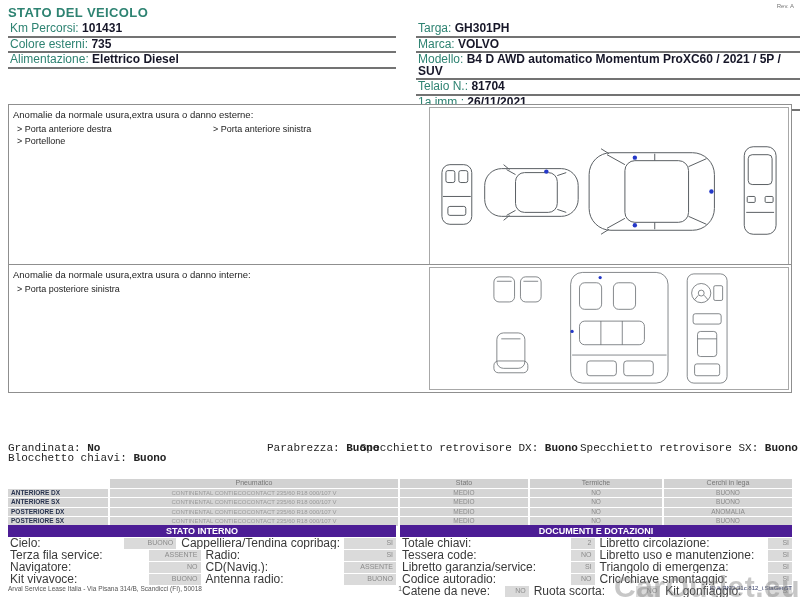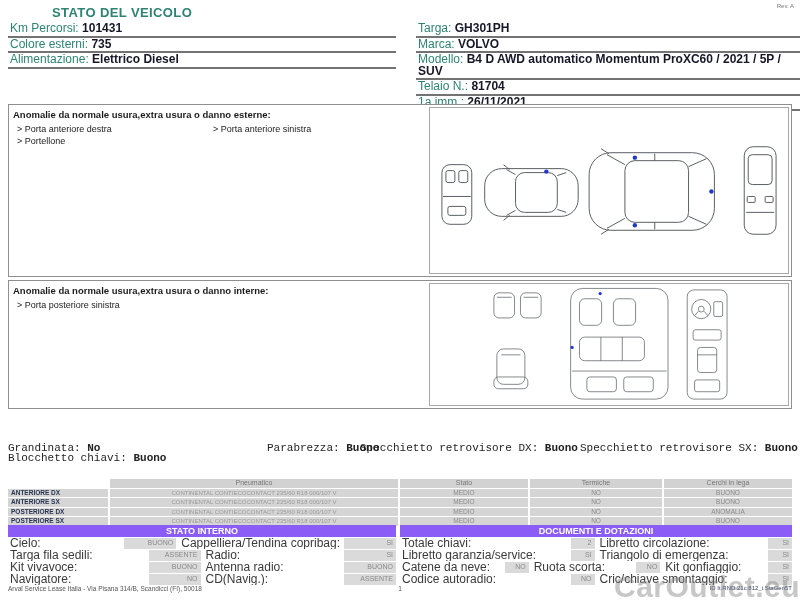--- a/index.html
+++ b/index.html
@@ -1,33 +1,33 @@
 <!DOCTYPE html>
 <html><head>
 <meta charset="utf-8">
 <style>
   * { margin:0; padding:0; box-sizing:border-box; }
   html,body { background:#e8e8e8; }
   body { font-family:"Liberation Sans", sans-serif; }
   .sheet { position:relative; width:800px; height:600px; background:#ffffff; overflow:hidden; }
 
-  .title { position:absolute; top:5px; left:8px; font-size:13px; font-weight:bold; color:#2e8372; letter-spacing:.4px;margin-left:44px; }
+  .title { position:absolute; top:5px; left:8px; font-size:13px; font-weight:bold; color:#2e8372; letter-spacing:.4px; }
   .rev { position:absolute; top:3px; right:6px; font-size:6px; color:#777; }
 
   .info-col { position:absolute; top:22px; width:388px; }
   .info-left { left:8px; }
   .info-right { left:403px; width:389px;margin-left:13px; }
   .field { border-bottom:2px solid #737373; padding:1px 2px; font-size:12px; line-height:11.5px; min-height:13px; }
   .flbl { color:#2e8372; }
   .fval { color:#161628; font-weight:bold; }
 
   .box { position:absolute; left:8px; width:784px; border:1px solid #8f8f8f; background:#fff; }
   .box-ext { top:104px; height:173px; }
-  .box-int { top:280px; height:129px; }
-  .box-title { font-weight:bold; font-size:9.5px; color:#1c1c1c; padding:4px 4px 2px 4px; }
+  .box-int { top:264px; height:129px; }
+  .box-title { font-weight:normal; font-size:9.5px; color:#1c1c1c; padding:4px 4px 2px 4px; }
   .box-items { display:grid; grid-template-columns:196px auto; grid-auto-rows:12px; padding:2px 4px 0 8px; font-size:9px; color:#222; }
   .diagram { position:absolute; top:2px; right:2px; width:360px; height:calc(100% - 4px); border:1px solid #a8a8a8; background:#fff; }
   .diagram svg { width:100%; height:100%; }
 
   .summary { position:absolute; top:442px; left:8px; width:784px; height:20px; font-size:11px; color:#222;font-family:Liberation Mono, monospace; }
   .summary .sv { position:absolute; white-space:nowrap; }
   .slbl { color:#222; }
   .sval { font-weight:bold; color:#222; }
 
   .tire-grid { position:absolute; top:479px; left:8px; width:784px; display:grid;
@@ -35,21 +35,21 @@
   .tire-grid > div { line-height:8.5px; height:8.5px; overflow:hidden; }
   .th { background:#d2d2d2; color:#777; text-align:center; font-size:7px; }
   .th-blank { background:transparent; }
   .tpos { background:#d5d5d5; color:#2a3550; font-weight:bold; font-size:6.5px; padding-left:3px; text-transform:uppercase; }
   .tspec { background:#d5d5d5; color:#9a9a9a; font-size:6px; text-align:center; text-transform:uppercase; }
   .tval { background:#d5d5d5; color:#8b8b8b; font-size:6.5px; text-align:center; }
 
   .panel { position:absolute; top:525px; }
   .panel-l { left:8px; width:388px; }
   .panel-r { left:400px; width:392px; }
-  .phead { background:#8b5cf6; color:#fff; font-size:9px; font-weight:bold; text-align:center; height:12px; line-height:12px; }
+  .phead { background:#4c1d95; color:#fff; font-size:9px; font-weight:bold; text-align:center; height:12px; line-height:12px; }
   .prow { display:flex; gap:3px; margin-top:1px; }
   .pair { flex:1; display:flex; gap:2px; }
   .plbl { flex:1; font-size:12px; line-height:9px; color:#3a3a3a; padding:1px 2px; white-space:nowrap; overflow:hidden; }
   .pval { background:#dadada; color:#8b8b8b; font-size:7px; line-height:9px; text-align:right; padding:0 3px; min-width:52px; }
   .panel-r .pval { min-width:24px; }
 
   .footer { position:absolute; top:585px; left:8px; width:784px; display:flex; font-size:6.5px; color:#555; }
   .footer .fl { flex:1; }
   .footer .fc { width:20px; text-align:center; }
   .footer .fr { flex:1; text-align:right; font-size:6px; color:#38406b; }
@@ -257,93 +257,103 @@
           <span class="plbl">Cielo:</span>
           <span class="pval">BUONO</span>
         </span>
       <span class="pair">
           <span class="plbl">Cappelliera/Tendina copribag:</span>
           <span class="pval">SI</span>
         </span>
     </div>
     <div class="prow">
       <span class="pair">
-          <span class="plbl">Targa fila sedili:</span>
+          <span class="plbl">Terza fila service:</span>
           <span class="pval">ASSENTE</span>
         </span>
       <span class="pair">
           <span class="plbl">Radio:</span>
           <span class="pval">SI</span>
+        </span>
+    </div>
+    <div class="prow">
+      <span class="pair">
+          <span class="plbl">Navigatore:</span>
+          <span class="pval">NO</span>
+        </span>
+      <span class="pair">
+          <span class="plbl">CD(Navig.):</span>
+          <span class="pval">ASSENTE</span>
         </span>
     </div>
     <div class="prow">
       <span class="pair">
           <span class="plbl">Kit vivavoce:</span>
           <span class="pval">BUONO</span>
         </span>
       <span class="pair">
           <span class="plbl">Antenna radio:</span>
           <span class="pval">BUONO</span>
         </span>
     </div>
-    <div class="prow">
-      <span class="pair">
-          <span class="plbl">Navigatore:</span>
-          <span class="pval">NO</span>
-        </span>
-      <span class="pair">
-          <span class="plbl">CD(Navig.):</span>
-          <span class="pval">ASSENTE</span>
-        </span>
-    </div>
   </div>
 
   <div class="panel panel-r">
     <div class="phead">DOCUMENTI E DOTAZIONI</div>
     <div class="prow">
       <span class="pair">
           <span class="plbl">Totale chiavi:</span>
           <span class="pval">2</span>
         </span>
       <span class="pair">
           <span class="plbl">Libretto circolazione:</span>
           <span class="pval">SI</span>
         </span>
     </div>
     <div class="prow">
       <span class="pair">
+          <span class="plbl">Tessera code:</span>
+          <span class="pval">NO</span>
+        </span>
+      <span class="pair">
+          <span class="plbl">Libretto uso e manutenzione:</span>
+          <span class="pval">SI</span>
+        </span>
+    </div>
+    <div class="prow">
+      <span class="pair">
           <span class="plbl">Libretto garanzia/service:</span>
           <span class="pval">SI</span>
         </span>
       <span class="pair">
           <span class="plbl">Triangolo di emergenza:</span>
           <span class="pval">SI</span>
         </span>
     </div>
     <div class="prow">
       <span class="pair">
+          <span class="plbl">Codice autoradio:</span>
+          <span class="pval">NO</span>
+        </span>
+      <span class="pair">
+          <span class="plbl">Cric/chiave smontaggio:</span>
+          <span class="pval">SI</span>
+        </span>
+    </div>
+    <div class="prow">
+      <span class="pair">
           <span class="plbl">Catene da neve:</span>
           <span class="pval">NO</span>
         </span>
       <span class="pair">
           <span class="plbl">Ruota scorta:</span>
           <span class="pval">NO</span>
         </span>
       <span class="pair">
           <span class="plbl">Kit gonfiaggio:</span>
-          <span class="pval">SI</span>
-        </span>
-    </div>
-    <div class="prow">
-      <span class="pair">
-          <span class="plbl">Codice autoradio:</span>
-          <span class="pval">NO</span>
-        </span>
-      <span class="pair">
-          <span class="plbl">Cric/chiave smontaggio:</span>
           <span class="pval">SI</span>
         </span>
     </div>
   </div>
 
   <div class="footer">
     <span class="fl">Arval Service Lease Italia - Via Pisana 314/B, Scandicci (FI), 50018</span>
     <span class="fc">1</span>
     <span class="fr">ID It.RND.21c.812_i.StaGen5T</span>
   </div>

